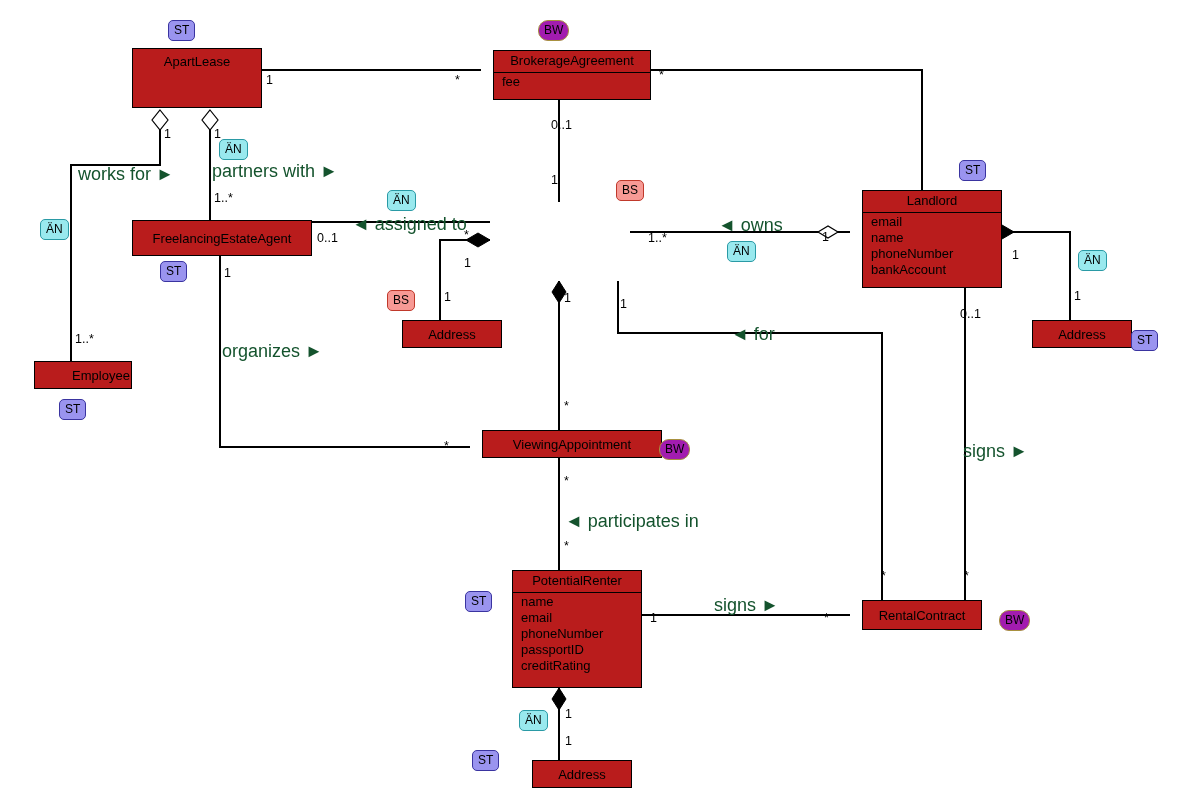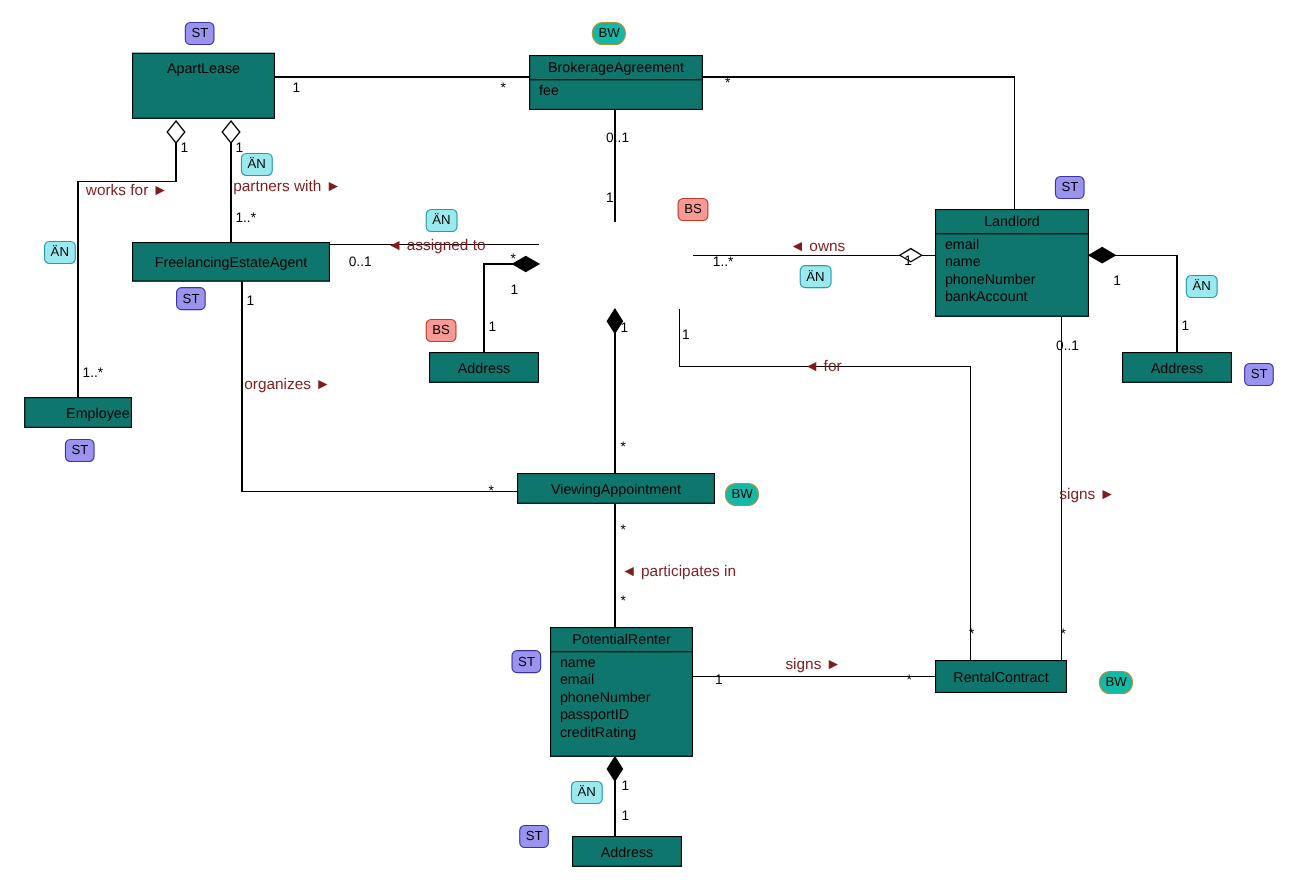--- a/index.html
+++ b/index.html
@@ -1,32 +1,32 @@
 <!DOCTYPE html>
 <html><head>
 <meta charset="utf-8">
 <style>
   html,body{margin:0;padding:0;background:#ffffff;}
   body{font-family:"Liberation Sans", sans-serif;}
   #canvas{position:relative;width:1180px;height:810px;background:#fff;overflow:hidden;}
   svg.wires{position:absolute;left:0;top:0;width:1180px;height:810px;}
-  .cls{position:absolute;border:1px solid #000;background:#0f766e;box-sizing:border-box;}
+  .cls{position:absolute;border:1px solid #000;background:#b91c1c;box-sizing:border-box;margin-left:12px;}
   .cls .cname{text-align:center;font-size:13px;color:#000;line-height:20px;height:21px;white-space:nowrap;}
   .cls.hascomp .cname{border-bottom:1px solid #000;}
   .cls .attrs{padding:1px 0 2px 8px;}
   .cls .attrs div{font-size:13px;line-height:16px;color:#000;white-space:nowrap;}
   .cls.simple{display:flex;align-items:center;justify-content:center;}
   .cls.simple .cname{height:auto;line-height:normal;}
   .badge{position:absolute;font-size:12px;line-height:1;padding:3px 5px 4px 5px;border-radius:5px;
          border:1px solid #444;white-space:nowrap;text-align:center;box-sizing:border-box;}
   .badge.st{background:#9a94ef;border-color:#3a34a0;color:#000;}
-  .badge.bw{background:#14b8a6;border-color:#a8913f;color:#000;border-radius:10px;}
+  .badge.bw{background:#a21caf;border-color:#a8913f;color:#000;border-radius:10px;}
   .badge.bs{background:#f79a95;border-color:#c0392b;color:#000;}
   .badge.an{background:#99e9ee;border-color:#2a9aa5;color:#000;}
-  .lbl{position:absolute;font-size:14px;color:#7f1d1d;white-space:nowrap;line-height:1;}
+  .lbl{position:absolute;font-size:18px;color:#14532d;white-space:nowrap;line-height:1;}
   .mult{position:absolute;font-size:12.5px;color:#000;white-space:nowrap;line-height:1;}
 </style>
 </head>
 <body>
 
 <div id="canvas">
 
   <svg class="wires" viewBox="0 0 1180 810">
     <g stroke="#000" stroke-width="1.2" fill="none" shape-rendering="crispEdges">
 

